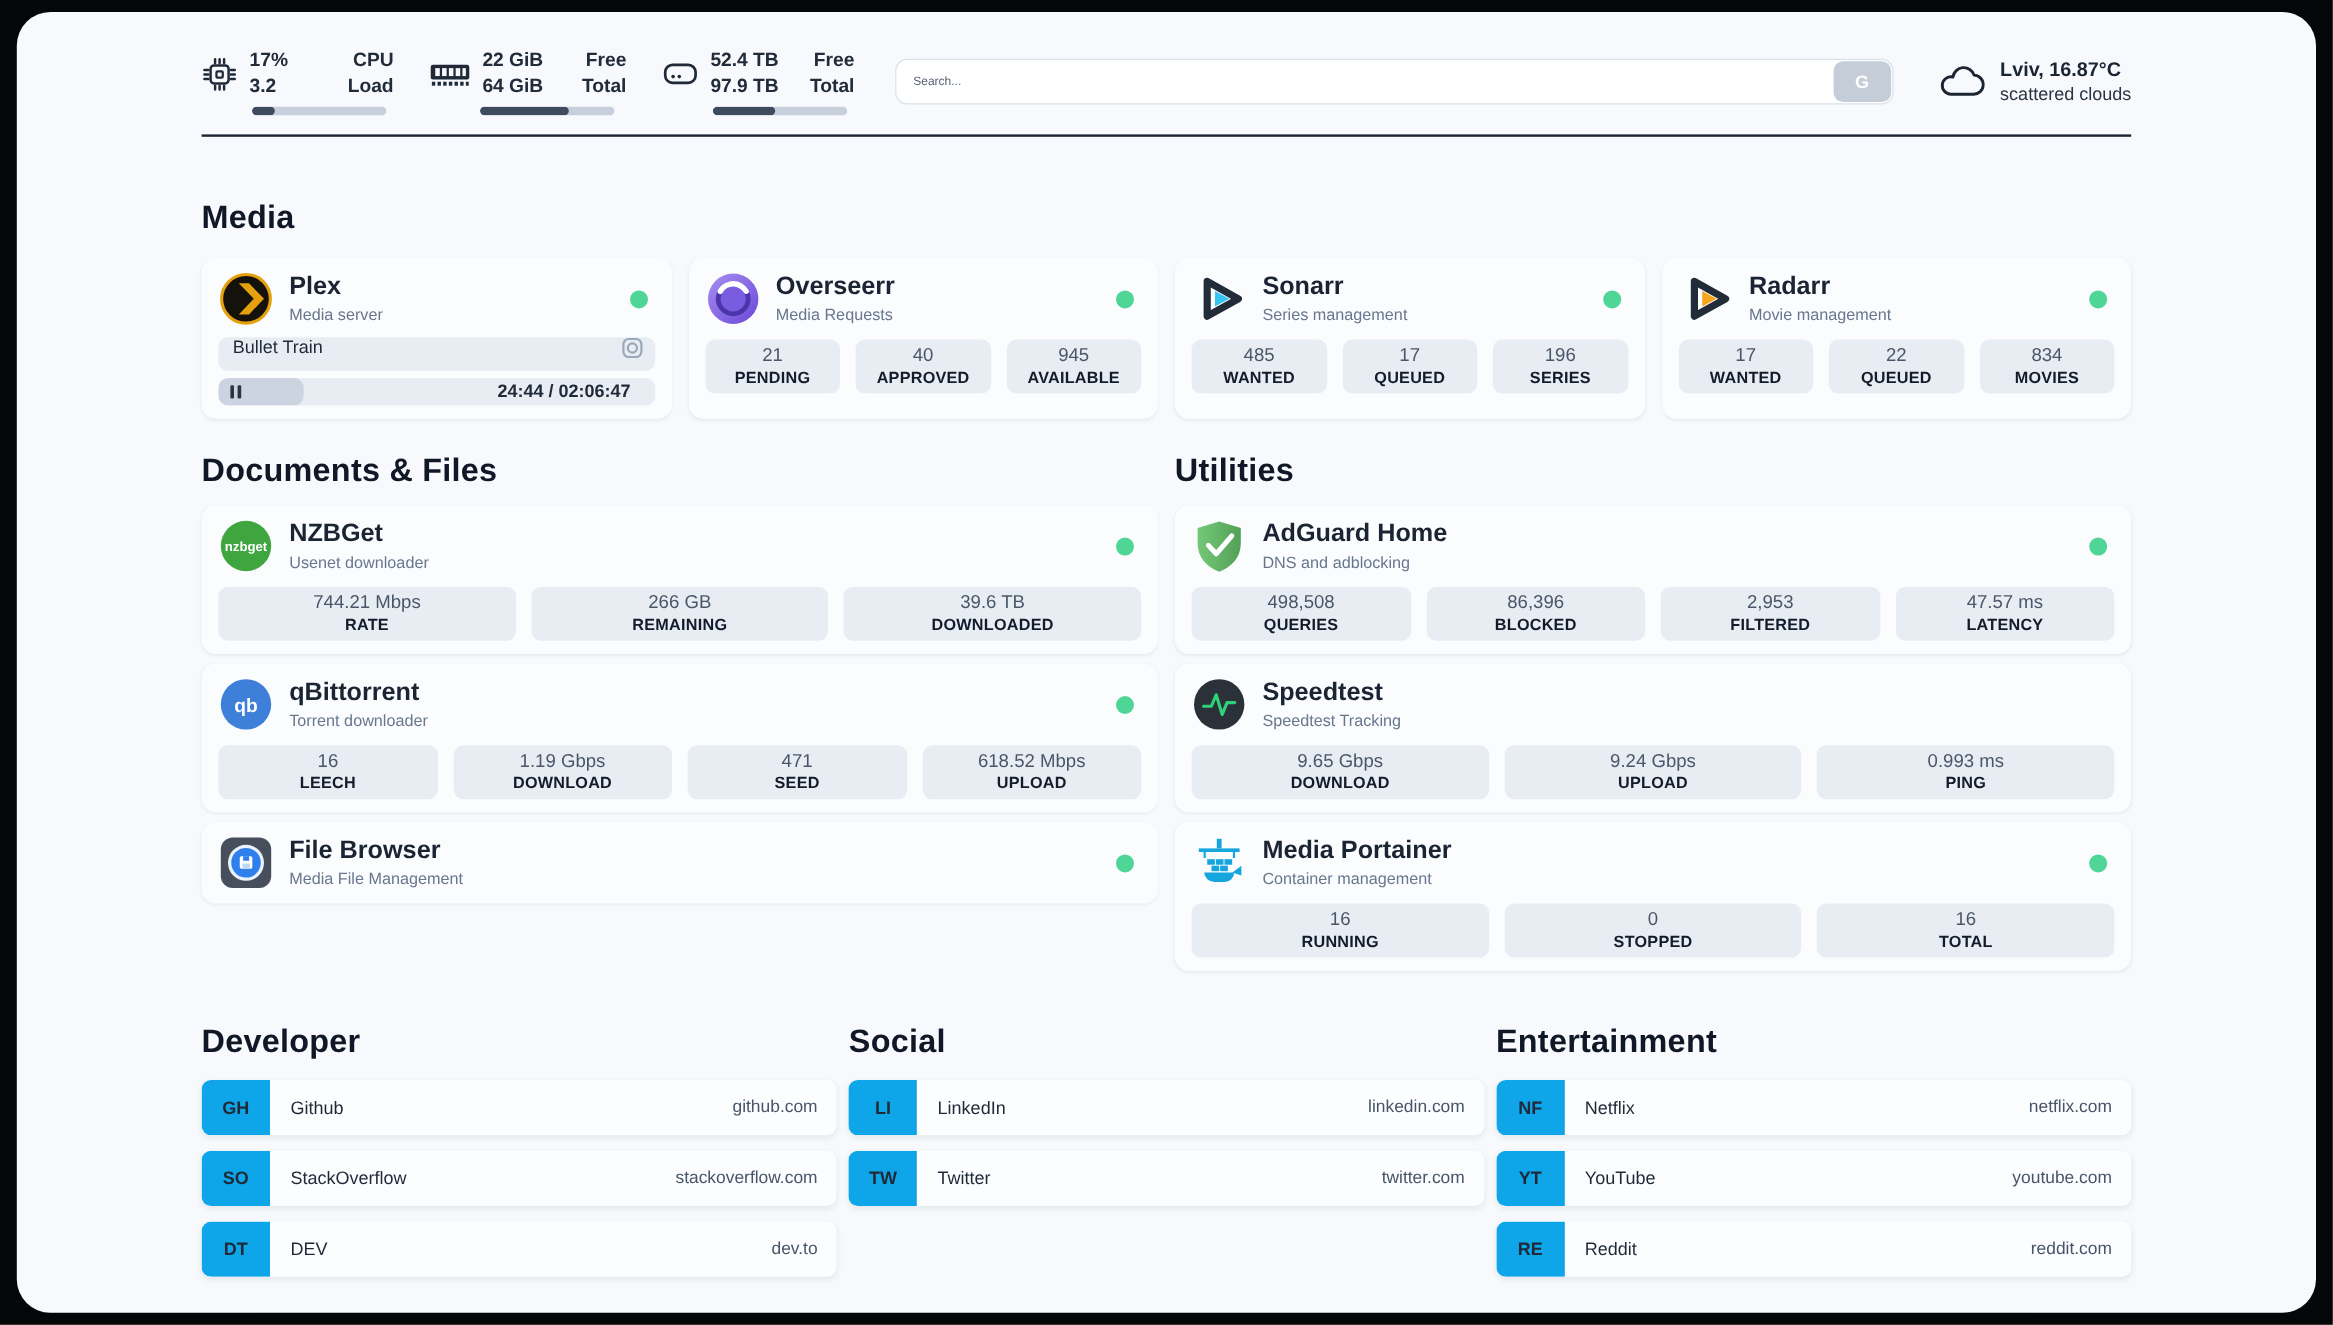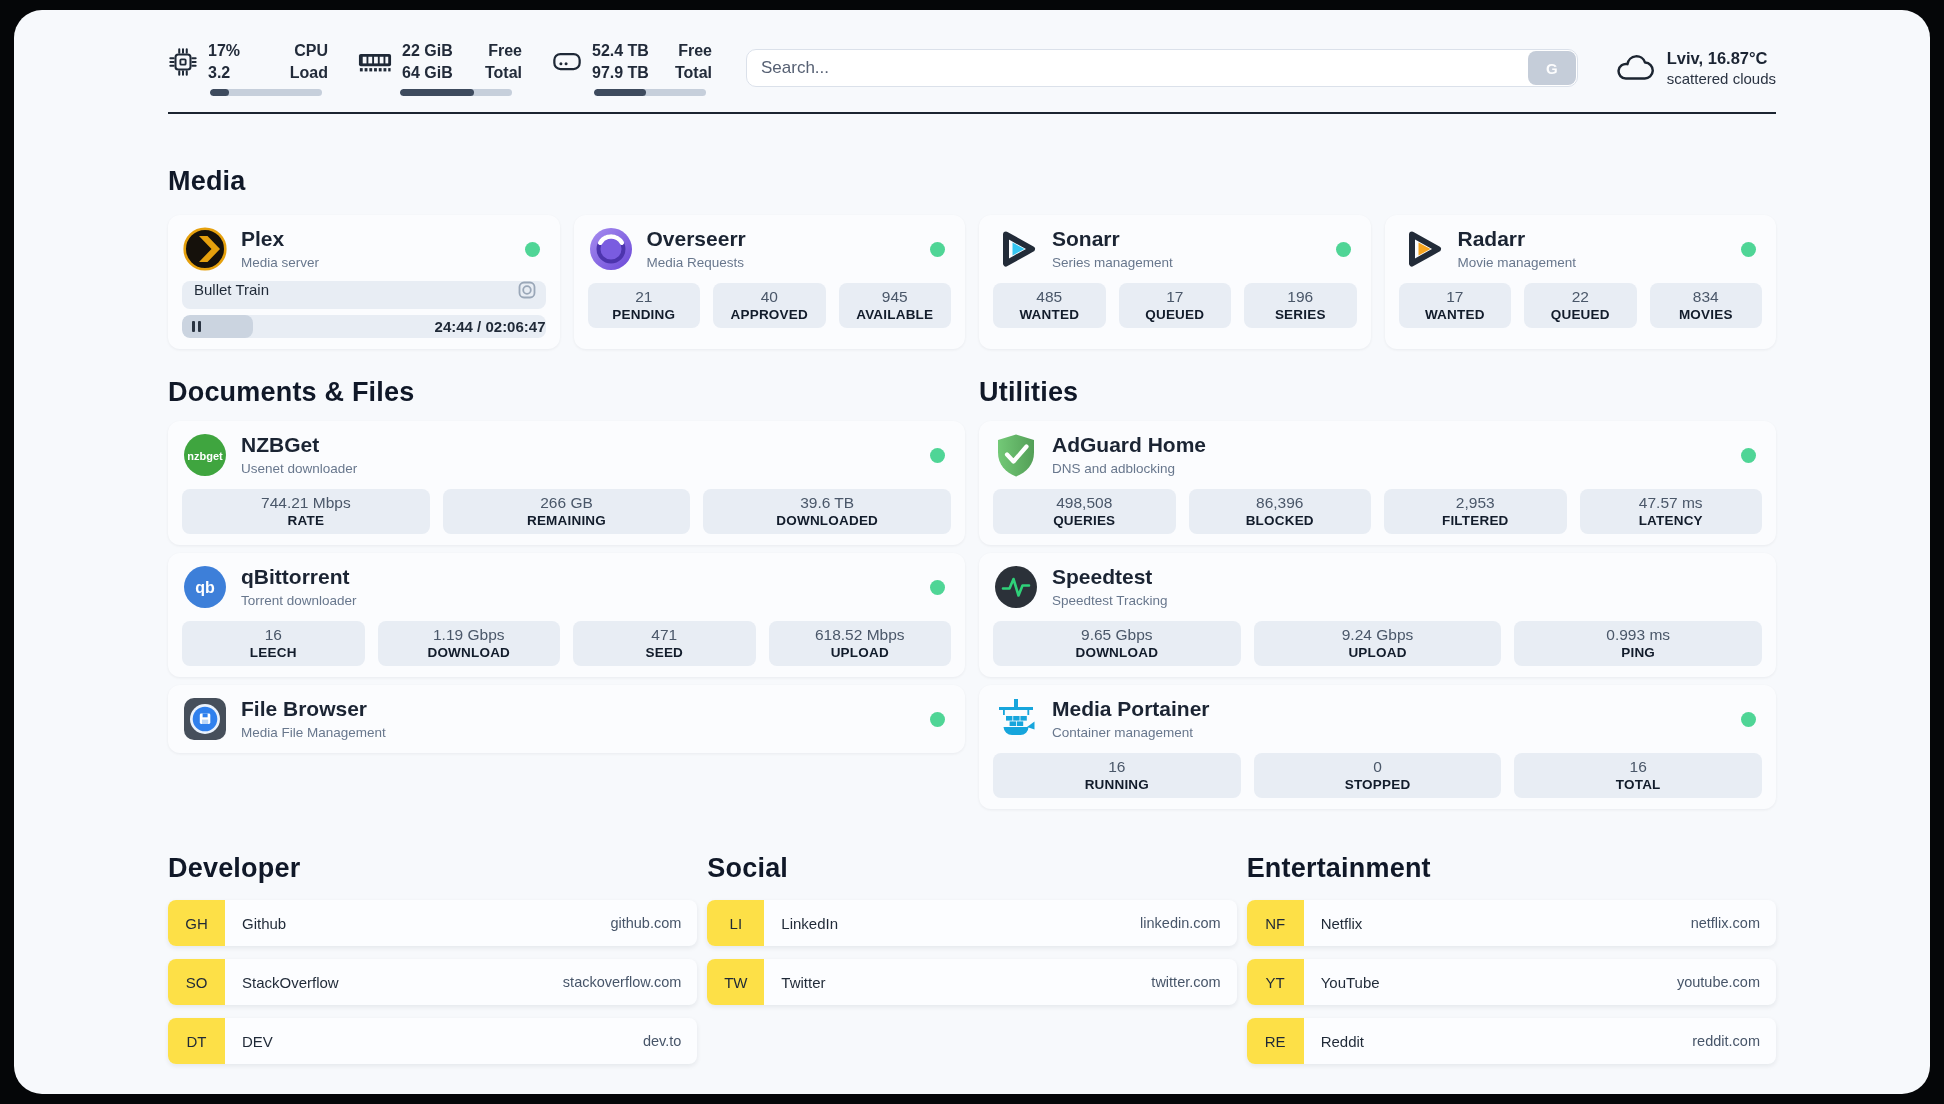--- a/index.html
+++ b/index.html
@@ -12,21 +12,21 @@
   .sysstats { display:flex; gap:30px; flex:none; }
   .sysgroup { display:flex; flex-direction:column; }
   .sysgroup-top { display:flex; align-items:center; gap:10px; }
   .sys-icon { flex:none; display:flex; align-items:center; }
   .sys-values { width:64px; font-size:16px; font-weight:600; color:#222b3a; line-height:1.32; }
   .sys-labels { width:46px; text-align:right; font-size:16px; font-weight:600; color:#222b3a; line-height:1.32; }
   .sys-bar { margin-left:42px; margin-top:6px; width:112px; height:7px; border-radius:4px; background:#c6cfdb; overflow:hidden; }
   .sys-bar-fill { height:100%; border-radius:4px; background:#3e4b5e; }
 
   .search-box { flex:1; margin:0 36px 0 34px; position:relative; height:38px; }
-  .search-box input { width:100%; height:100%; border:1px solid #dbe1ea; border-radius:10px; background:#fff; padding:0 58px 0 14px; font-size:17px; color:#0f172a; font-family:inherit; outline:none; }
+  .search-box input { width:100%; height:100%; border:1px solid #dbe1ea; border-radius:10px; background:#fff; padding:0 58px 0 14px; font-size:10px; color:#0f172a; font-family:inherit; outline:none; }
   .search-box input::placeholder { color:#566073; }
   .search-btn { position:absolute; right:2px; top:2px; bottom:2px; width:48px; border:none; border-radius:8px; background:#c5cdd9; color:#fdfdfe; font-size:15px; font-weight:600; font-family:inherit; cursor:pointer; }
 
   .weather { display:flex; align-items:center; gap:13px; flex:none; }
   .weather-txt { line-height:1.3; }
   .weather-main { font-size:16.5px; font-weight:600; color:#1b2433; }
   .weather-sub { font-size:15px; color:#2a3342; }
 
   .divider { height:2px; background:#1c2531; margin-top:12px; }
 
@@ -50,32 +50,32 @@
   .stat-label { font-size:13.5px; font-weight:700; color:#121c2b; margin-top:1px; letter-spacing:.2px; }
 
   
   .media-track { margin-top:9px; background:#e8edf4; border-radius:8px; height:28px; display:flex; align-items:flex-start; padding:0 10px 0 12px; }
   .media-track-title { font-size:15px; font-weight:500; color:#1f2937; }
   .media-track .lens { margin-left:auto; display:flex; }
   .media-progress { margin-top:6px; background:#e8edf4; border-radius:8px; height:23px; position:relative; display:flex; align-items:center; overflow:hidden; }
   .media-progress-fill { position:absolute; left:0; top:0; bottom:0; background:#cbd4e0; border-radius:8px; }
   .pause-btn { position:relative; margin-left:10px; display:flex; gap:3px; background:none; border:none; cursor:pointer; padding:0; }
   .pause-btn i { display:block; width:3px; height:11px; background:#2a3442; border-radius:1px; }
-  .media-time { position:relative; margin-left:auto; margin-right:0; font-size:15px; font-weight:600; color:#1f2937; }
+  .media-time { position:relative; margin-left:auto; margin-right:20px; font-size:15px; font-weight:600; color:#1f2937; }
 
   .twocol { display:grid; grid-template-columns:1fr 1fr; gap:14px; margin-top:28px; }
   .twocol h2 { margin-bottom:13px; }
   .cardstack { display:flex; flex-direction:column; gap:8px; }
 
   
   .links-grid { display:grid; grid-template-columns:repeat(3,1fr); gap:10px; margin-top:44px; }
   .links-grid h3 { font-size:27px; font-weight:600; color:#101828; margin-bottom:16px; letter-spacing:.2px; }
   .links-stack { display:flex; flex-direction:column; gap:13px; }
   .link-row { display:flex; align-items:center; height:46px; background:#fcfdff; border-radius:8px; box-shadow:0 2px 5px rgba(16,24,40,.08); overflow:hidden; cursor:pointer; }
-  .link-badge { width:57px; height:100%; background:#fde047; display:flex; align-items:center; justify-content:center; font-size:15px; font-weight:400; color:#1f2937; flex:none; }
+  .link-badge { width:57px; height:100%; background:#0ea5e9; display:flex; align-items:center; justify-content:center; font-size:15px; font-weight:700; color:#1f2937; flex:none; }
   .link-name { margin-left:17px; font-size:15px; font-weight:500; color:#1f2937; }
   .link-url { margin-left:auto; margin-right:16px; font-size:14.5px; color:#475569; }
 </style>
 </head>
 <body>
 
 <div class="container">
 
   <div class="topbar">
     <div class="sysstats">

